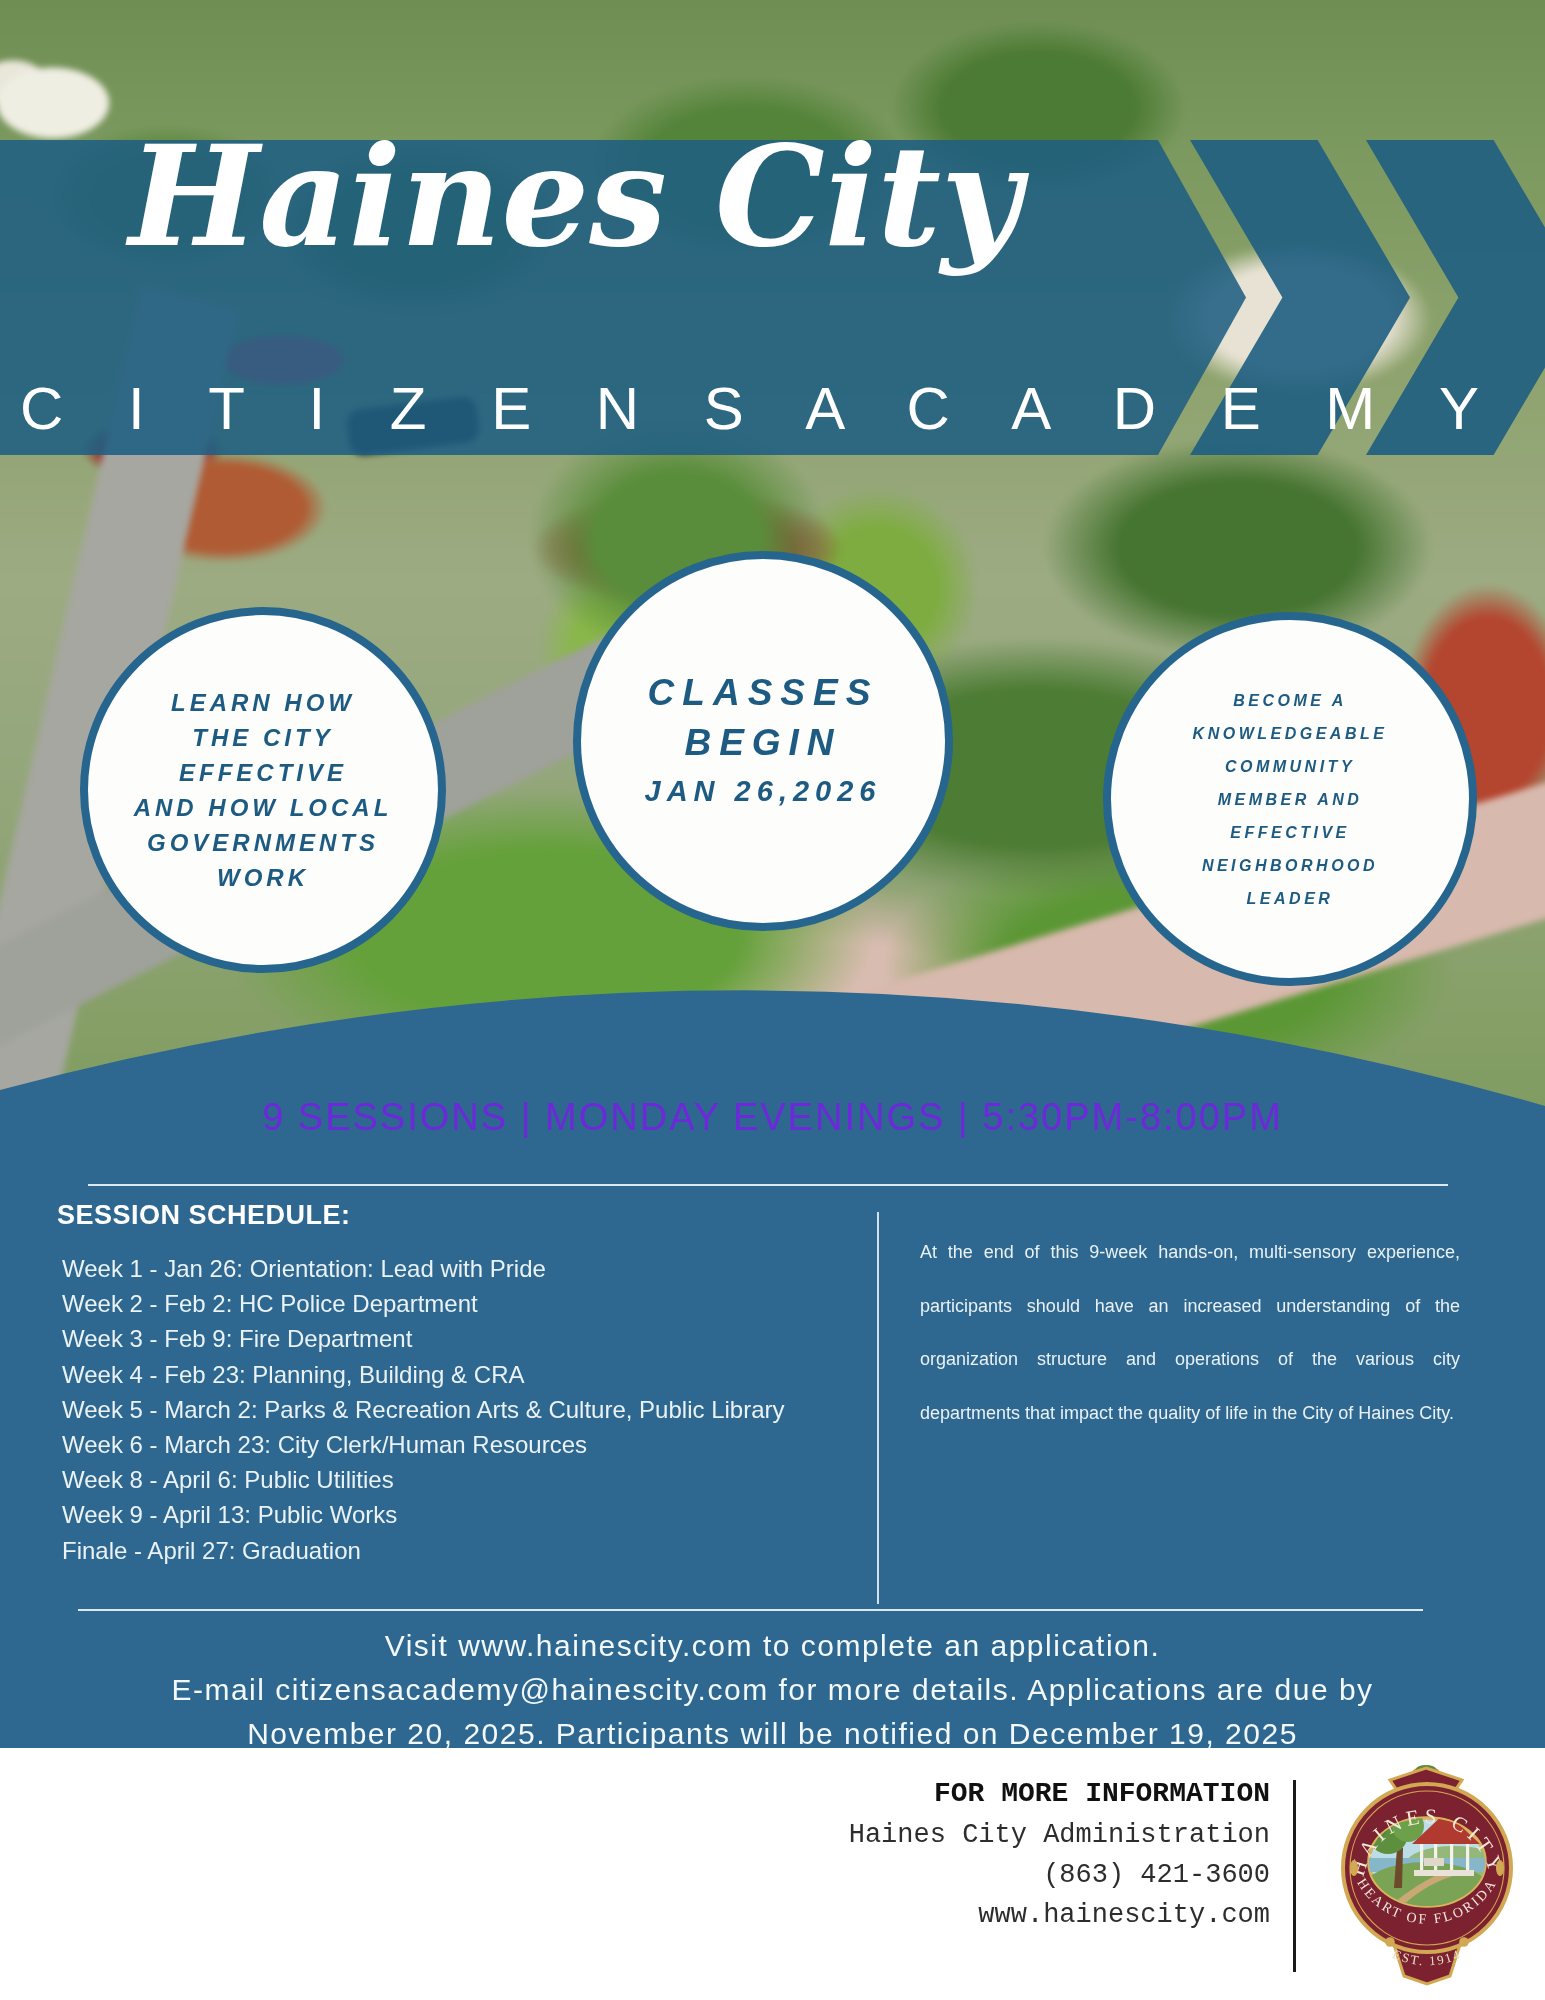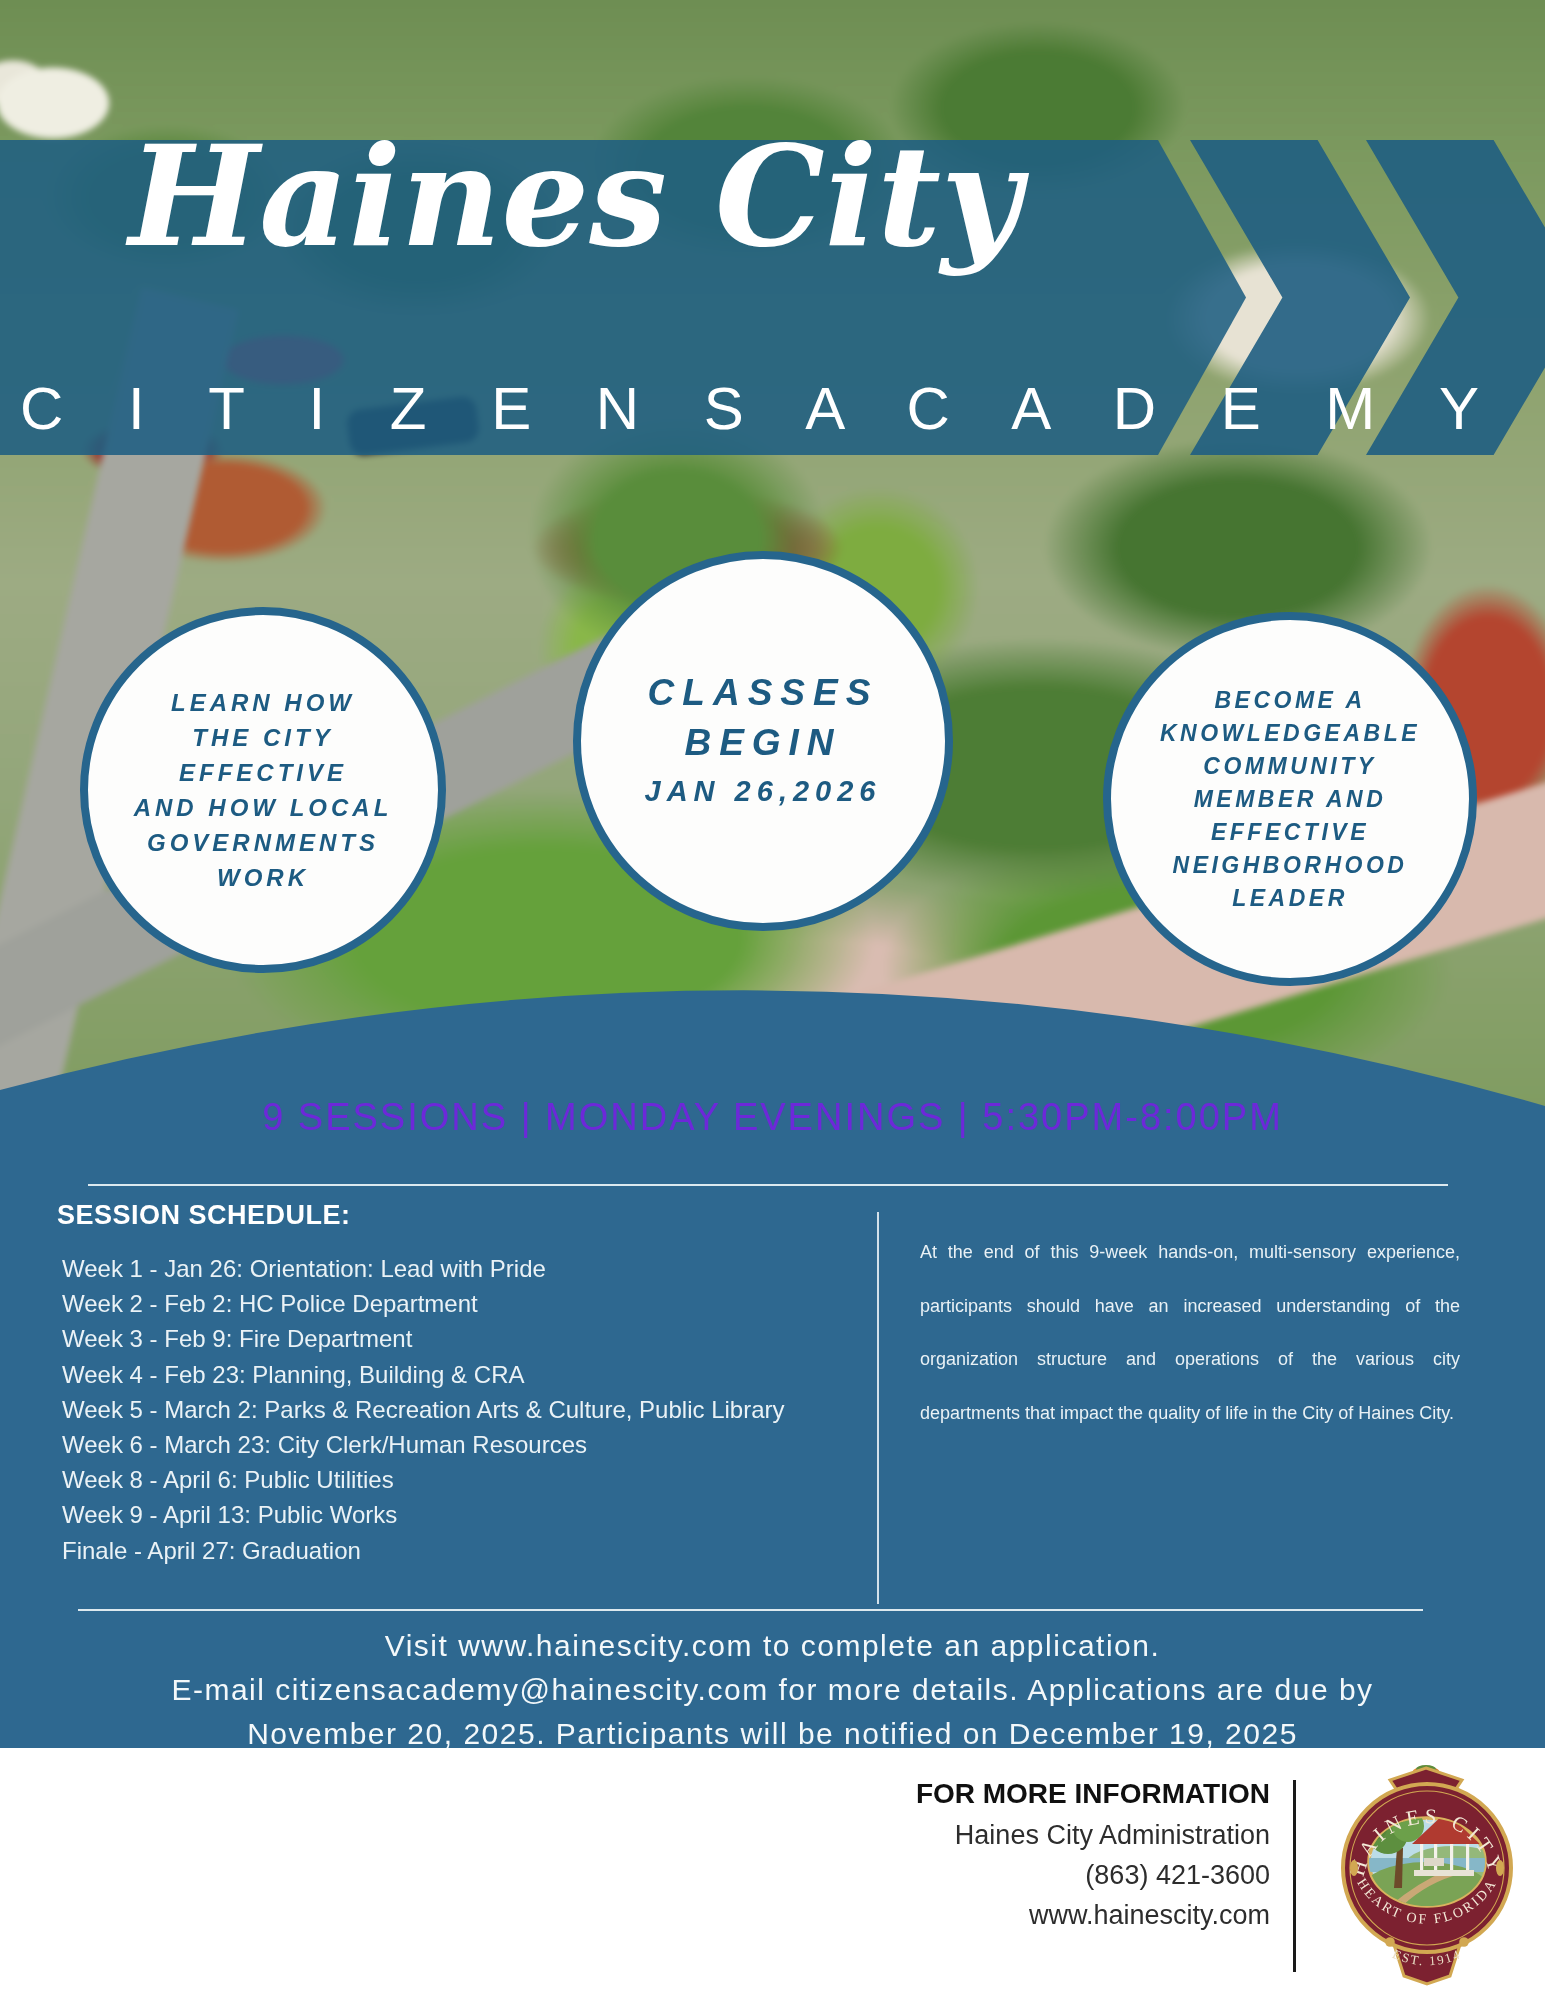--- a/index.html
+++ b/index.html
@@ -53,42 +53,42 @@
   .band-academy{position:absolute;left:0;top:374px;width:1170px;text-align:center;color:#ffffff;
     font-size:60px;letter-spacing:24px;font-weight:400;white-space:nowrap;padding-left:20px;}
 
   
   .circle{position:absolute;border-radius:50%;background:#fdfdfc;border:8px solid #26658d;
     display:flex;align-items:center;justify-content:center;text-align:center;box-sizing:border-box;font-style:italic;}
   .circle-1{left:80px;top:607px;width:366px;height:366px;}
   .circle-2{left:573px;top:551px;width:380px;height:380px;}
   .circle-3{left:1103px;top:612px;width:374px;height:374px;}
   .circle-text{color:#1d5b82;font-weight:bold;font-size:24px;letter-spacing:4px;line-height:35px;}
-  .circle-3 .circle-text{font-size:23px;line-height:33px;letter-spacing:3.5px;}
+  .circle-3 .circle-text{font-size:16px;line-height:33px;letter-spacing:3.5px;}
   .circle-2 .big{font-size:37px;letter-spacing:8px;line-height:50px;}
   .circle-2 .date{font-size:29px;letter-spacing:6px;line-height:46px;}
 
   
   .bottom-svg{position:absolute;left:0;top:938px;width:1545px;height:810px;}
   .sessions-banner{position:absolute;left:0;top:1096px;width:1545px;text-align:center;color:#6d28d9;
     font-size:38px;letter-spacing:2px;font-weight:400;}
   .rule{position:absolute;height:2px;background:rgba(240,247,250,0.9);}
   .rule-top{left:88px;top:1184px;width:1360px;}
   .rule-bottom{left:78px;top:1609px;width:1345px;}
   .vdivider{position:absolute;left:877px;top:1212px;width:2px;height:392px;background:rgba(240,247,250,0.85);}
   .schedule-heading{position:absolute;left:57px;top:1200px;color:#ffffff;font-size:27px;font-weight:bold;letter-spacing:0.5px;}
   .schedule-list{position:absolute;left:62px;top:1251px;width:805px;}
   .schedule-item{font-size:24px;line-height:35.2px;color:#eaf2f6;white-space:nowrap;font-weight:400;}
   .description{position:absolute;left:920px;top:1226px;width:540px;color:#e9f1f5;font-size:18px;
     line-height:53.5px;text-align:justify;font-weight:400;}
   .apply-block{position:absolute;left:0;top:1624px;width:1545px;text-align:center;color:#f3f8fa;
     font-size:30px;line-height:44px;letter-spacing:1.5px;font-weight:400;}
 
   
-  .footer-contact{position:absolute;left:560px;top:1773px;width:710px;text-align:right;}
+  .footer-contact{position:absolute;left:560px;top:1773px;width:710px;text-align:right;font-family:Liberation Mono, monospace;}
   .footer-heading{font-size:28px;font-weight:bold;color:#101010;line-height:42px;}
   .footer-line{font-size:27px;color:#2d2d2d;line-height:40px;font-weight:400;}
   .footer-vrule{position:absolute;left:1293px;top:1780px;width:3px;height:192px;background:#1a1a1a;}
   .logo{position:absolute;left:1314px;top:1762px;width:226px;height:236px;}
 </style>
 </head>
 <body>
 
 <div class="page">
 

